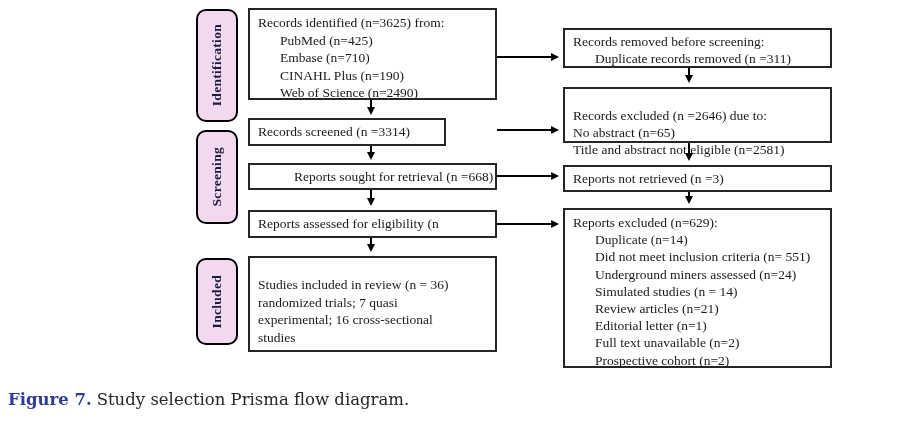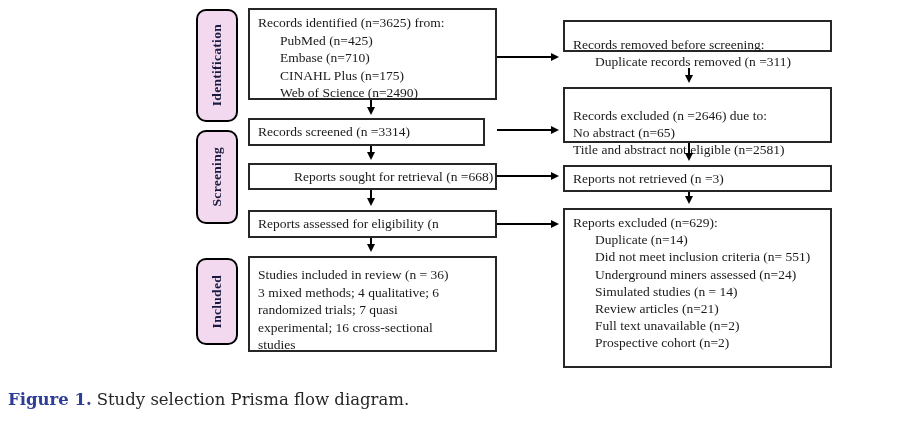--- a/index.html
+++ b/index.html
@@ -90,45 +90,44 @@
     <span class="stage-label">Screening</span>
   </div>
   <div class="stage" style="top:258px; height:87px;">
     <span class="stage-label">Included</span>
   </div>
 
   <div class="fbox multi" style="left:248px; top:8px; width:249px; height:92px;">
     <div class="ln">Records identified (n=3625) from:</div>
     <div class="ln ind">PubMed (n=425)</div>
     <div class="ln ind">Embase (n=710)</div>
-    <div class="ln ind">CINAHL Plus (n=175)</div>
+    <div class="ln ind">CINAHL Plus (n=190)</div>
     <div class="ln ind">Web of Science (n=2490)</div>
   </div>
 
-  <div class="fbox single" style="left:248px; top:118px; width:237px; height:28px;">
+  <div class="fbox single" style="left:248px; top:118px; width:198px; height:28px;">
     <span class="ln">Records screened (n =3314)</span>
   </div>
 
   <div class="fbox single" style="left:248px; top:163px; width:249px; height:27px;padding-left:44px;">
     <span class="ln">Reports sought for retrieval (n =668)</span>
   </div>
 
   <div class="fbox single" style="left:248px; top:210px; width:249px; height:28px;">
     <span class="ln">Reports assessed for eligibility (n</span>
   </div>
 
-  <div class="fbox multi" style="left:248px; top:256px; width:249px; height:96px; padding-top:8px;">
+  <div class="fbox multi" style="left:248px; top:256px; width:249px; height:96px; padding-top:18px;">
     <div class="ln">Studies included in review (n = 36)</div>
-    <div class="ln">3 mixed methods; 4 qualitative; 6</div>
     <div class="ln">randomized trials; 7 quasi</div>
     <div class="ln">experimental; 16 cross-sectional</div>
     <div class="ln">studies</div>
   </div>
 
-  <div class="fbox multi" style="left:563px; top:20px; width:269px; height:32px; padding-top:14px; line-height:17px;">
+  <div class="fbox multi" style="left:563px; top:28px; width:269px; height:40px; padding-top:3px; line-height:17px;">
     <div class="ln">Records removed before screening:</div>
     <div class="ln ind">Duplicate records removed (n =311)</div>
   </div>
 
   <div class="fbox multi" style="left:563px; top:87px; width:269px; height:56px; padding-top:18px; line-height:17px;">
     <div class="ln">Records excluded (n =2646) due to:</div>
     <div class="ln">No abstract (n=65)</div>
     <div class="ln">Title and abstract not eligible (n=2581)</div>
   </div>
 
@@ -136,35 +135,36 @@
     <span class="ln">Reports not retrieved (n =3)</span>
   </div>
 
   <div class="fbox multi tight" style="left:563px; top:208px; width:269px; height:160px;">
     <div class="ln">Reports excluded (n=629):</div>
     <div class="ln ind">Duplicate (n=14)</div>
     <div class="ln ind">Did not meet inclusion criteria (n= 551)</div>
     <div class="ln ind">Underground miners assessed (n=24)</div>
     <div class="ln ind">Simulated studies (n = 14)</div>
     <div class="ln ind">Review articles (n=21)</div>
+    <div class="ln ind">Editorial letter (n=1)</div>
     <div class="ln ind">Full text unavailable (n=2)</div>
     <div class="ln ind">Prospective cohort (n=2)</div>
   </div>
 
   <div class="arrow-v" style="left:370px; top:100px; height:12px;"></div>
   <div class="arrow-v" style="left:370px; top:146px; height:11px;"></div>
   <div class="arrow-v" style="left:370px; top:190px; height:13px;"></div>
   <div class="arrow-v" style="left:370px; top:238px; height:11px;"></div>
 
   <div class="arrow-v" style="left:688px; top:68px; height:12px;"></div>
   <div class="arrow-v" style="left:688px; top:143px; height:15px;"></div>
   <div class="arrow-v" style="left:688px; top:192px; height:9px;"></div>
 
   <div class="arrow-h" style="left:497px; top:56px; width:59px;"></div>
   <div class="arrow-h" style="left:497px; top:129px; width:59px;"></div>
   <div class="arrow-h" style="left:497px; top:175px; width:59px;"></div>
   <div class="arrow-h" style="left:497px; top:223px; width:59px;"></div>
 
   <div class="caption">
-    <span class="cap-label">Figure 1.</span><span>Study selection Prisma flow diagram.</span>
+    <span class="cap-label">Figure 7.</span><span>Study selection Prisma flow diagram.</span>
   </div>
 
 </div>
 
 </body></html>

